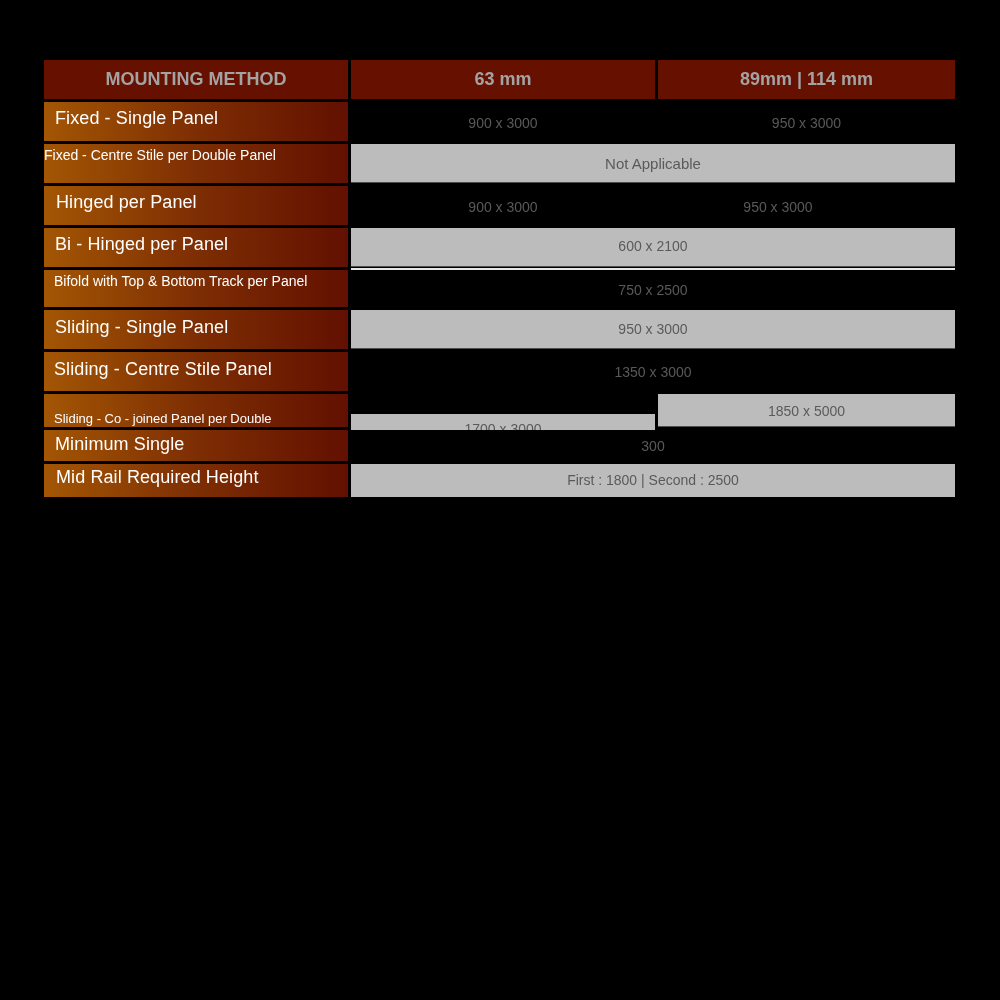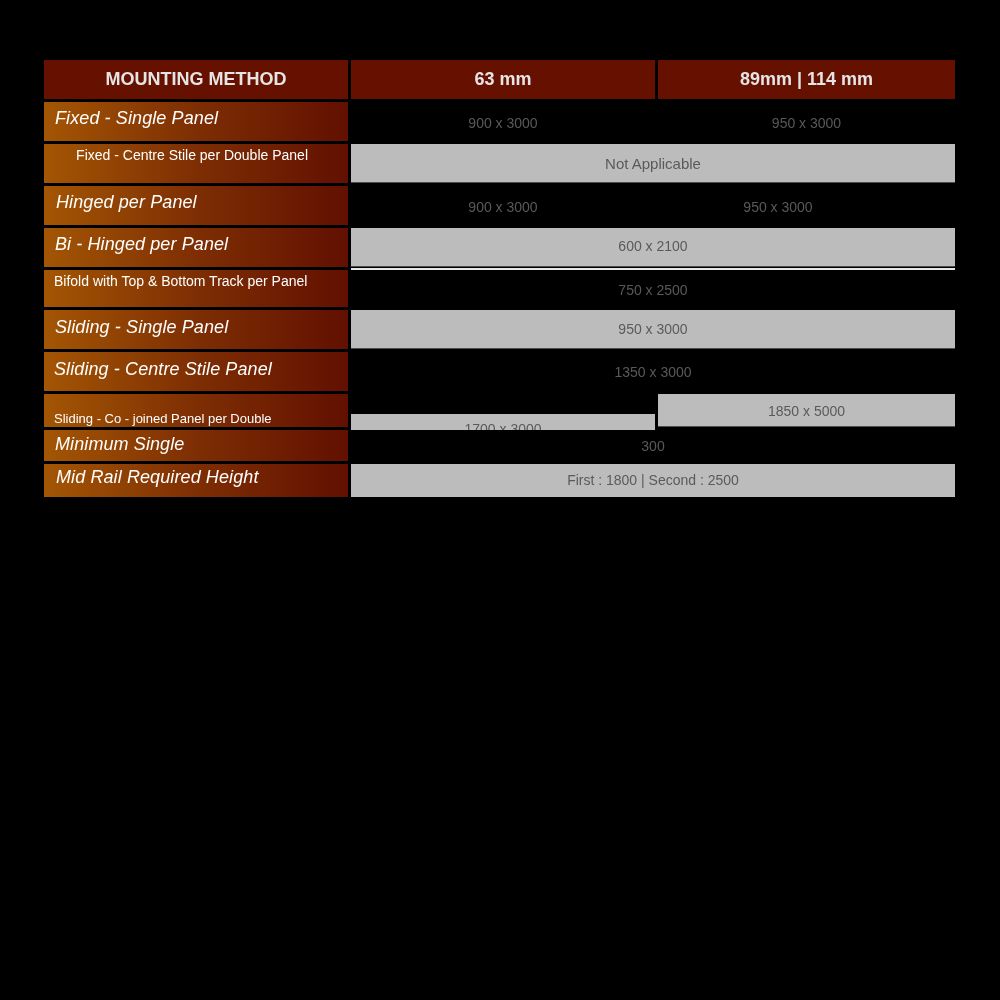--- a/index.html
+++ b/index.html
@@ -30,35 +30,34 @@
       height: 100%;
       background: linear-gradient(to right, #a35604 0%, #7e2e03 50%, #621001 100%);
       color: #ffffff;
       box-sizing: border-box;
       padding-left: 11px;
     }
     .label-cell.big {
       font-size: 18px;
       padding-top: 6px;
       letter-spacing: 0.1px;
-      font-style: italic;
     }
     .label-cell.small {
       font-size: 14px;
       line-height: 16px;
       padding-top: 3px;
       padding-left: 10px;
       padding-right: 40px;
     }
     .header-cell {
       position: absolute;
       top: 0;
       height: 39px;
       background: #661000;
-      color: #e5e5e5;
+      color: #a3a3a3;
       font-weight: bold;
       font-size: 18px;
       text-align: center;
       line-height: 39px;
     }
     .val-cell {
       position: absolute;
       top: 0;
       height: 100%;
       text-align: center;
@@ -97,21 +96,21 @@
     <div class="header-cell" style="left:614px; width:297px;">89mm | 114 mm</div>
   </div>
 
   <div class="row" style="top:42px; height:39px;">
     <div class="label-cell big">Fixed - Single Panel</div>
     <div class="val-cell dark col1" style="line-height:42px;">900 x 3000</div>
     <div class="val-cell dark col2" style="line-height:42px;">950 x 3000</div>
   </div>
 
   <div class="row" style="top:84px; height:39px;">
-    <div class="label-cell small" style="padding-left:12px;text-align:right;">Fixed - Centre Stile per Double Panel</div>
+    <div class="label-cell small" style="padding-left:0;">Fixed - Centre Stile per Double Panel</div>
     <div class="val-cell light span-full" style="line-height:39px; font-size:15px;">Not Applicable</div>
   </div>
 
   <div class="row" style="top:126px; height:39px;">
     <div class="label-cell big" style="padding-left:12px;">Hinged per Panel</div>
     <div class="val-cell dark col1" style="line-height:42px;">900 x 3000</div>
     <div class="val-cell dark" style="left:614px; width:240px; line-height:42px;">950 x 3000</div>
   </div>
 
   <div class="row" style="top:168px; height:39px;">

